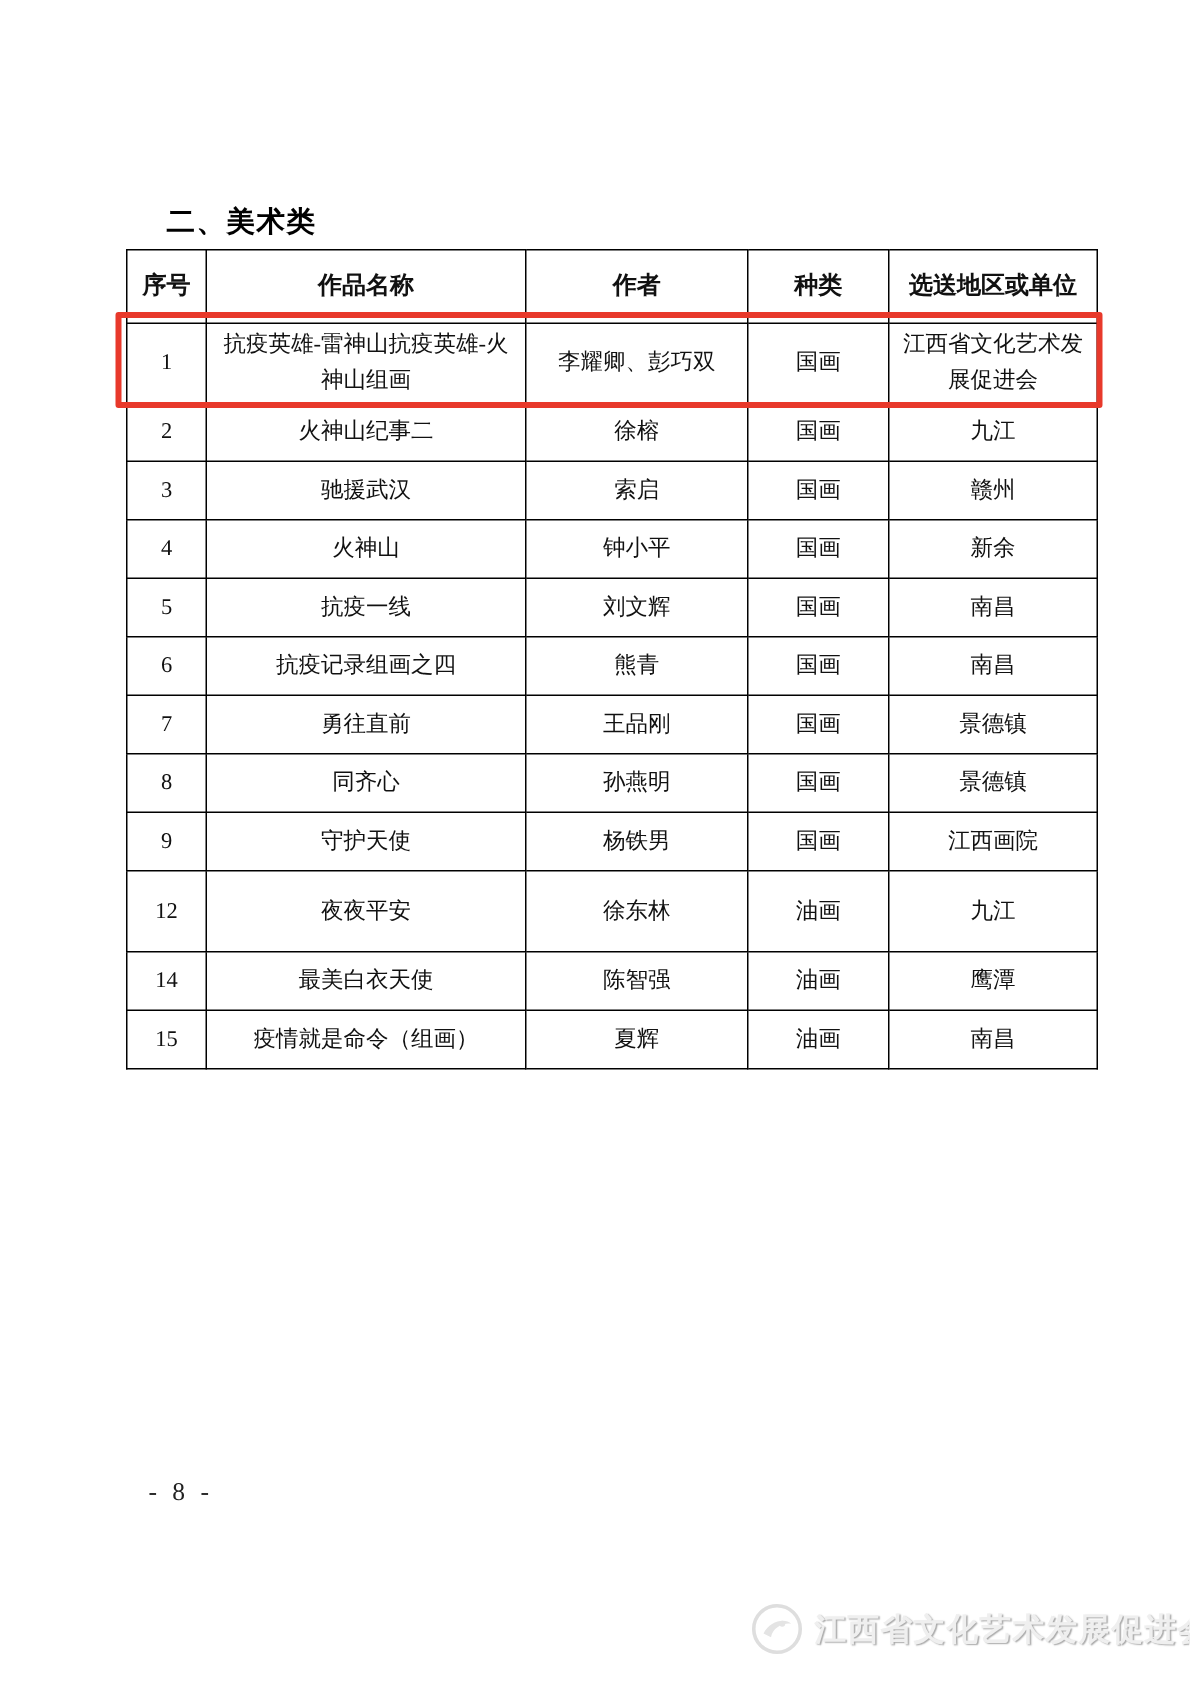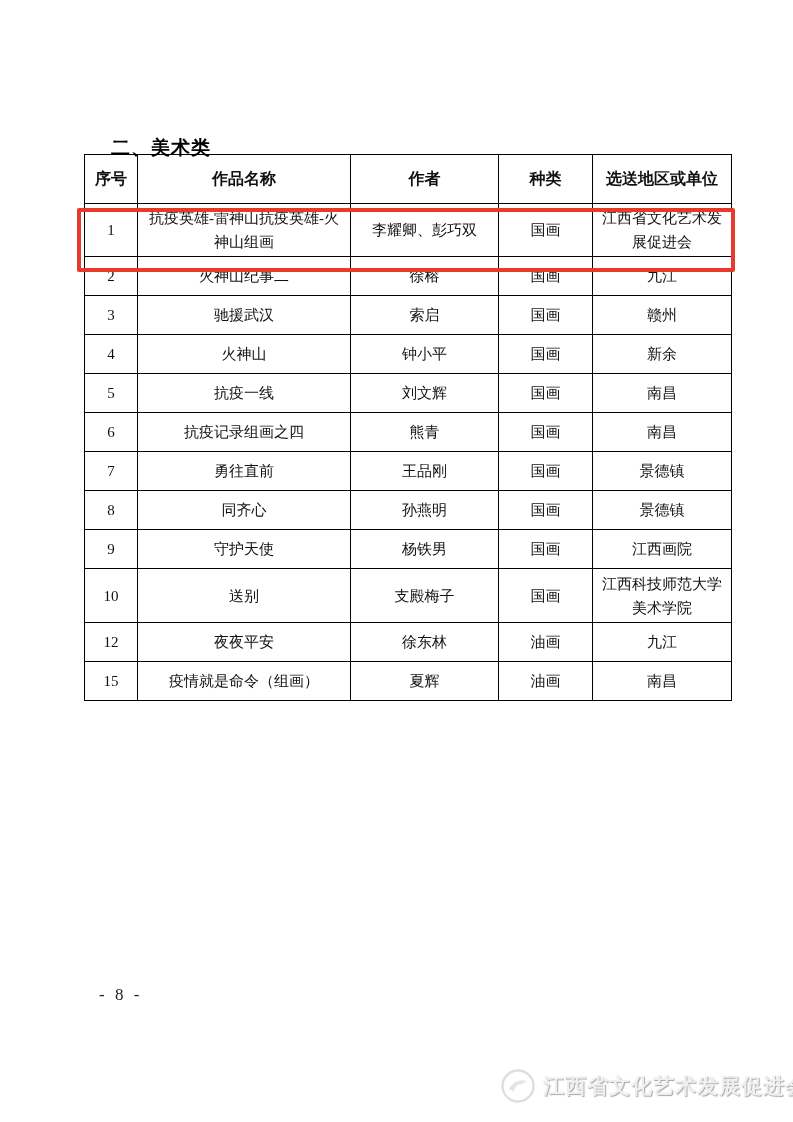--- a/index.html
+++ b/index.html
@@ -22,21 +22,21 @@
     top: 135px;
     margin: 0;
     font-size: 19px;
     font-weight: bold;
     letter-spacing: 1px;
     color: #000000;
   }
   table.artworks {
     position: absolute;
     left: 84px;
-    top: 154px;
+    top: 166px;
     width: 647px;
     border-collapse: collapse;
     table-layout: fixed;
   }
   table.artworks th,
   table.artworks td {
     border: 1px solid #000000;
     text-align: center;
     vertical-align: middle;
     padding: 2px 5px;
@@ -178,32 +178,32 @@
           <td>景德镇</td>
         </tr>
         <tr>
           <td>9</td>
           <td>守护天使</td>
           <td>杨铁男</td>
           <td>国画</td>
           <td>江西画院</td>
         </tr>
         <tr>
-          <td>10</td>
-          <td>送别</td>
-          <td>支殿梅子</td>
-          <td>国画</td>
-          <td>江西科技师范大学美术学院</td>
-        </tr>
-        <tr>
           <td>12</td>
           <td>夜夜平安</td>
           <td>徐东林</td>
           <td>油画</td>
           <td>九江</td>
+        </tr>
+        <tr>
+          <td>14</td>
+          <td>最美白衣天使</td>
+          <td>陈智强</td>
+          <td>油画</td>
+          <td>鹰潭</td>
         </tr>
         <tr>
           <td>15</td>
           <td>疫情就是命令（组画）</td>
           <td>夏辉</td>
           <td>油画</td>
           <td>南昌</td>
         </tr>
       </tbody>
   </table>

